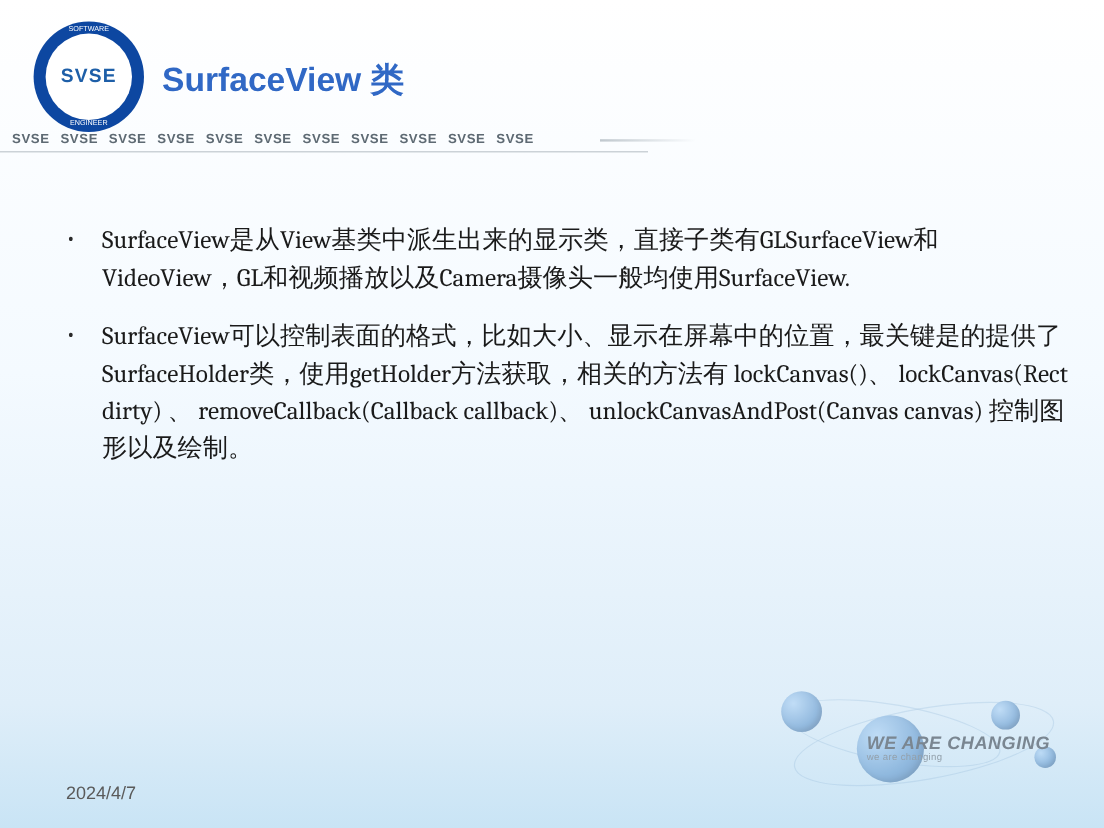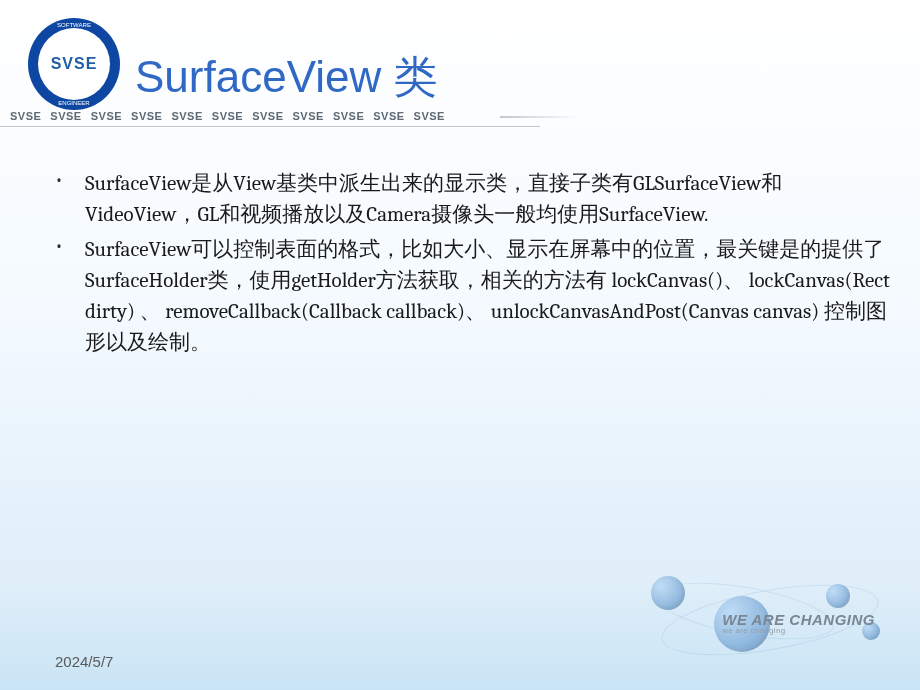--- a/index.html
+++ b/index.html
@@ -54,22 +54,22 @@
       color: #fff;
       font-family: Arial;
       white-space: nowrap;
     }
     .ring-top { top: 4px; left: 50%; transform: translateX(-50%); }
     .ring-bottom { bottom: 4px; left: 50%; transform: translateX(-50%); }
     .title {
       position: absolute;
       top: 48px;
       left: 135px;
-      font-size: 44px;
-      font-weight: 400;
+      font-size: 28px;
+      font-weight: 700;
       color: #3068c5;
       font-family: "Microsoft YaHei", Arial, sans-serif;
       text-shadow: 0 1px 1px rgba(255,255,255,0.8);
     }
     .svse-band {
       position: absolute;
       top: 105px;
       left: 0;
       height: 22px;
       width: 540px;
@@ -102,20 +102,21 @@
       list-style: none;
     }
     .bullet-item {
       position: relative;
       padding-left: 30px;
       font-size: 21px;
       line-height: 1.48;
       color: #1a1a1a;
       font-family: "Cambria", "Microsoft YaHei", "SimSun", serif;
       margin-bottom: 4px;
+      margin-top: 18px;
     }
     .bullet-item::before {
       content: "•";
       position: absolute;
       left: 0;
       top: 0;
       font-size: 18px;
       color: #2a2a2a;
     }
     .highlight {
@@ -222,13 +223,13 @@
   <div class="orb orb2"></div>
   <div class="orb orb3"></div>
   <div class="orb orb4"></div>
 </div>
 
 <div class="tagline-area">
   <div class="tagline-main">WE ARE CHANGING</div>
   <div class="tagline-sub">we are changing</div>
 </div>
 
-<div class="footer">2024/5/7</div>
+<div class="footer">2024/4/7</div>
 
 </body></html>

